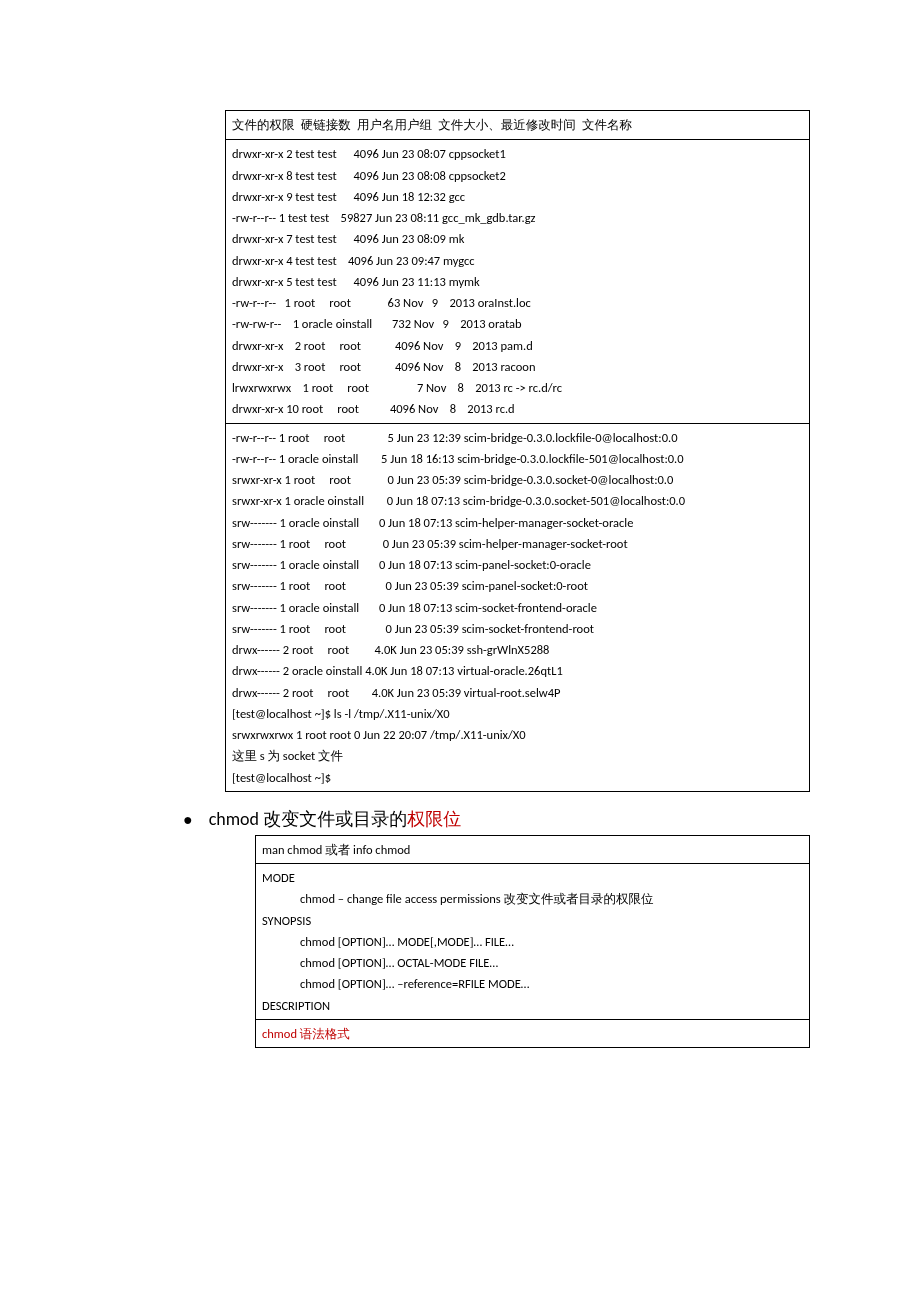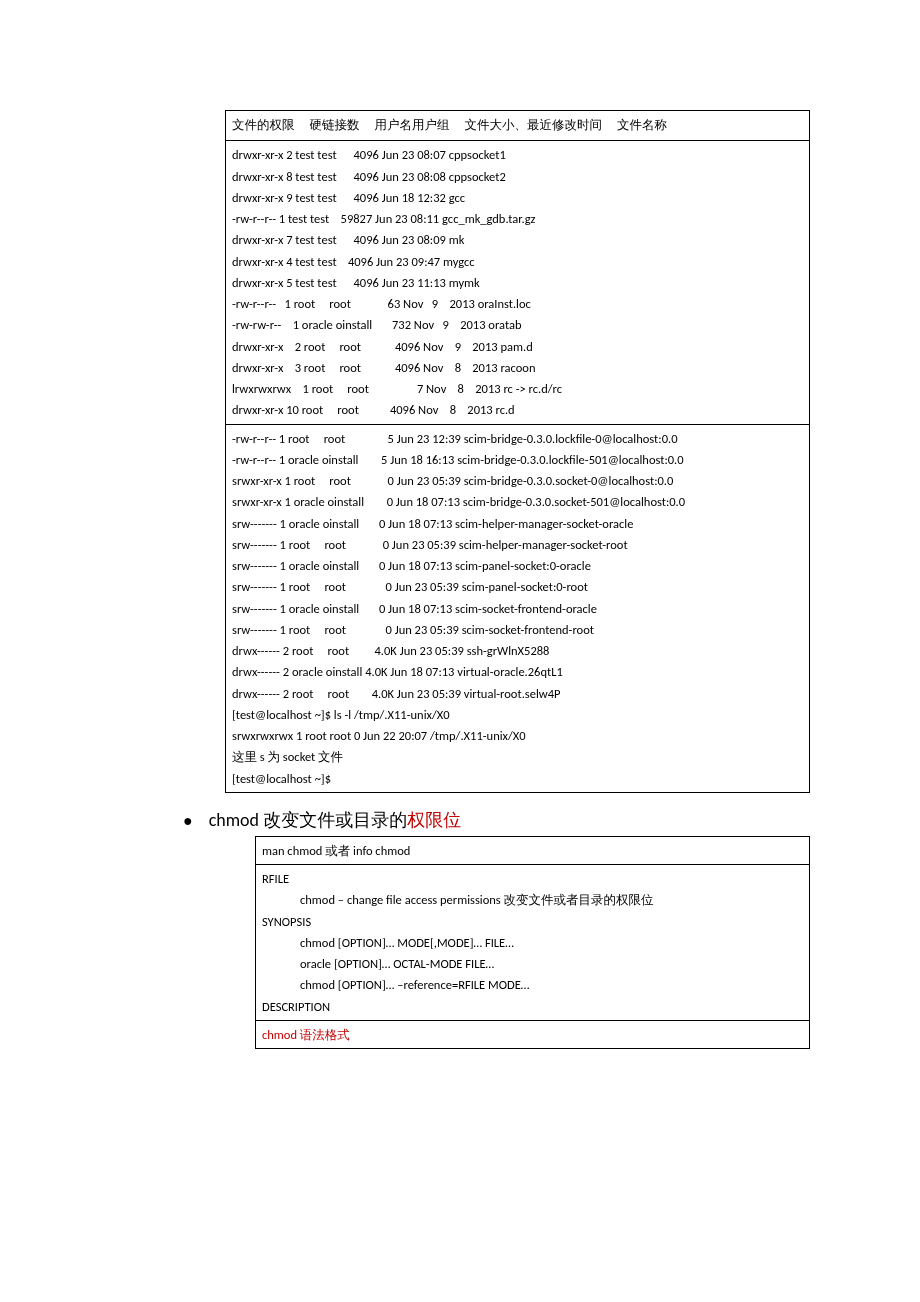--- a/index.html
+++ b/index.html
@@ -22,21 +22,21 @@
   }
   table.box td {
     border: 1px solid #000;
     padding: 3px 6px;
     line-height: 1.7;
     font-family: Calibri, Arial, sans-serif;
     font-size: 12.5px;
     white-space: pre;
   }
   table.box td .cn {
-    font-family: Liberation Mono, monospace;
+    font-family: Liberation Serif, serif;
   }
   .bullet-row {
     display: flex;
     align-items: baseline;
     margin: 6px 0 4px 88px;
   }
   .bullet {
     font-size: 16px;
     margin-right: 16px;
     line-height: 1;
@@ -112,25 +112,25 @@
     <span class="bullet-text"><span>chmod  改变文件或目录的</span><span class="red">权限位</span></span>
   </div>
 
   <table class="box2">
     <tbody>
         <tr>
           <td>man chmod  或者  info chmod</td>
         </tr>
     <tr>
           <td>
-      <span>RFILE</span><br>
+      <span>MODE</span><br>
       <span class="indent1">chmod – change file access permissions  改变文件或者目录的权限位</span>
       <span>SYNOPSIS</span><br>
       <span class="indent1">chmod [OPTION]… MODE[,MODE]… FILE…</span>
-      <span class="indent1">oracle [OPTION]… OCTAL-MODE FILE…</span>
+      <span class="indent1">chmod [OPTION]… OCTAL-MODE FILE…</span>
       <span class="indent1">chmod [OPTION]… –reference=RFILE MODE…</span>
       <span>DESCRIPTION</span>
     </td>
         </tr>
     <tr>
           <td><span class="red">chmod 语法格式</span></td>
         </tr>
   </tbody>
     </table>
 

